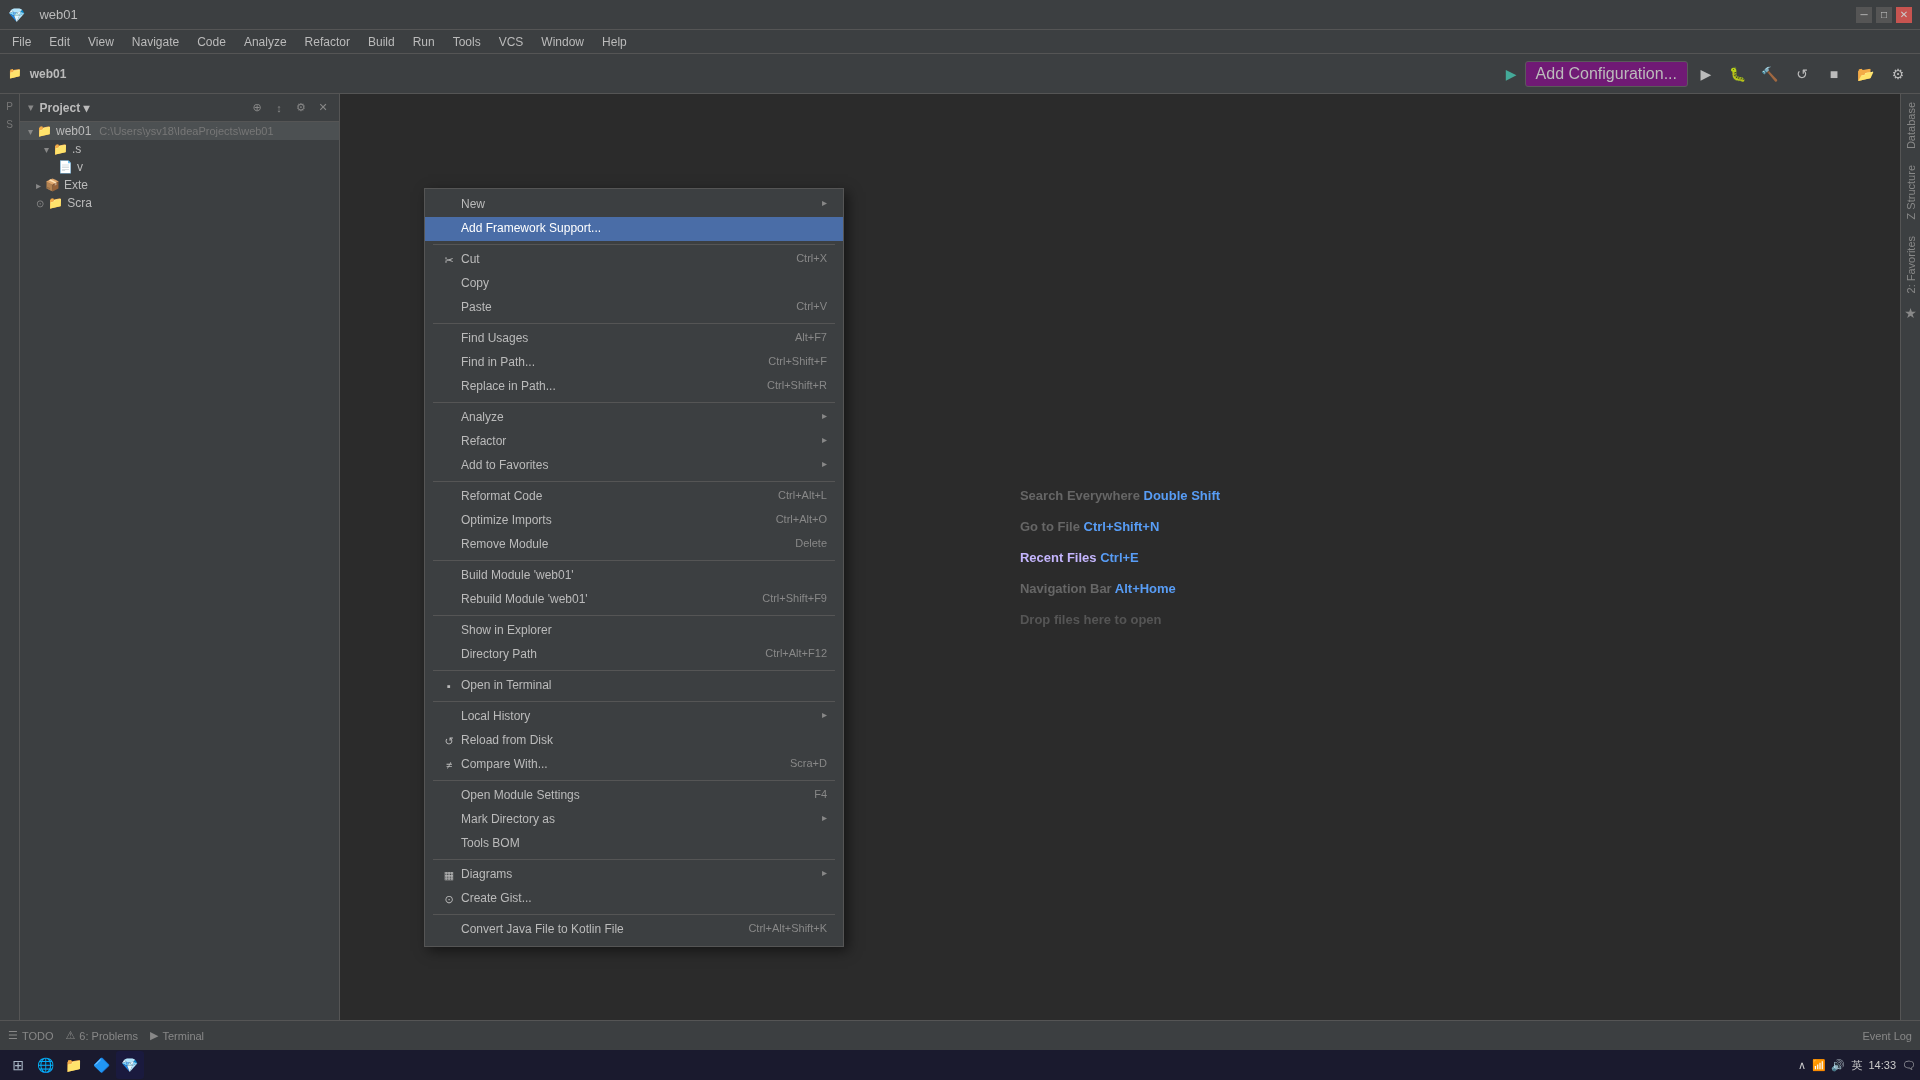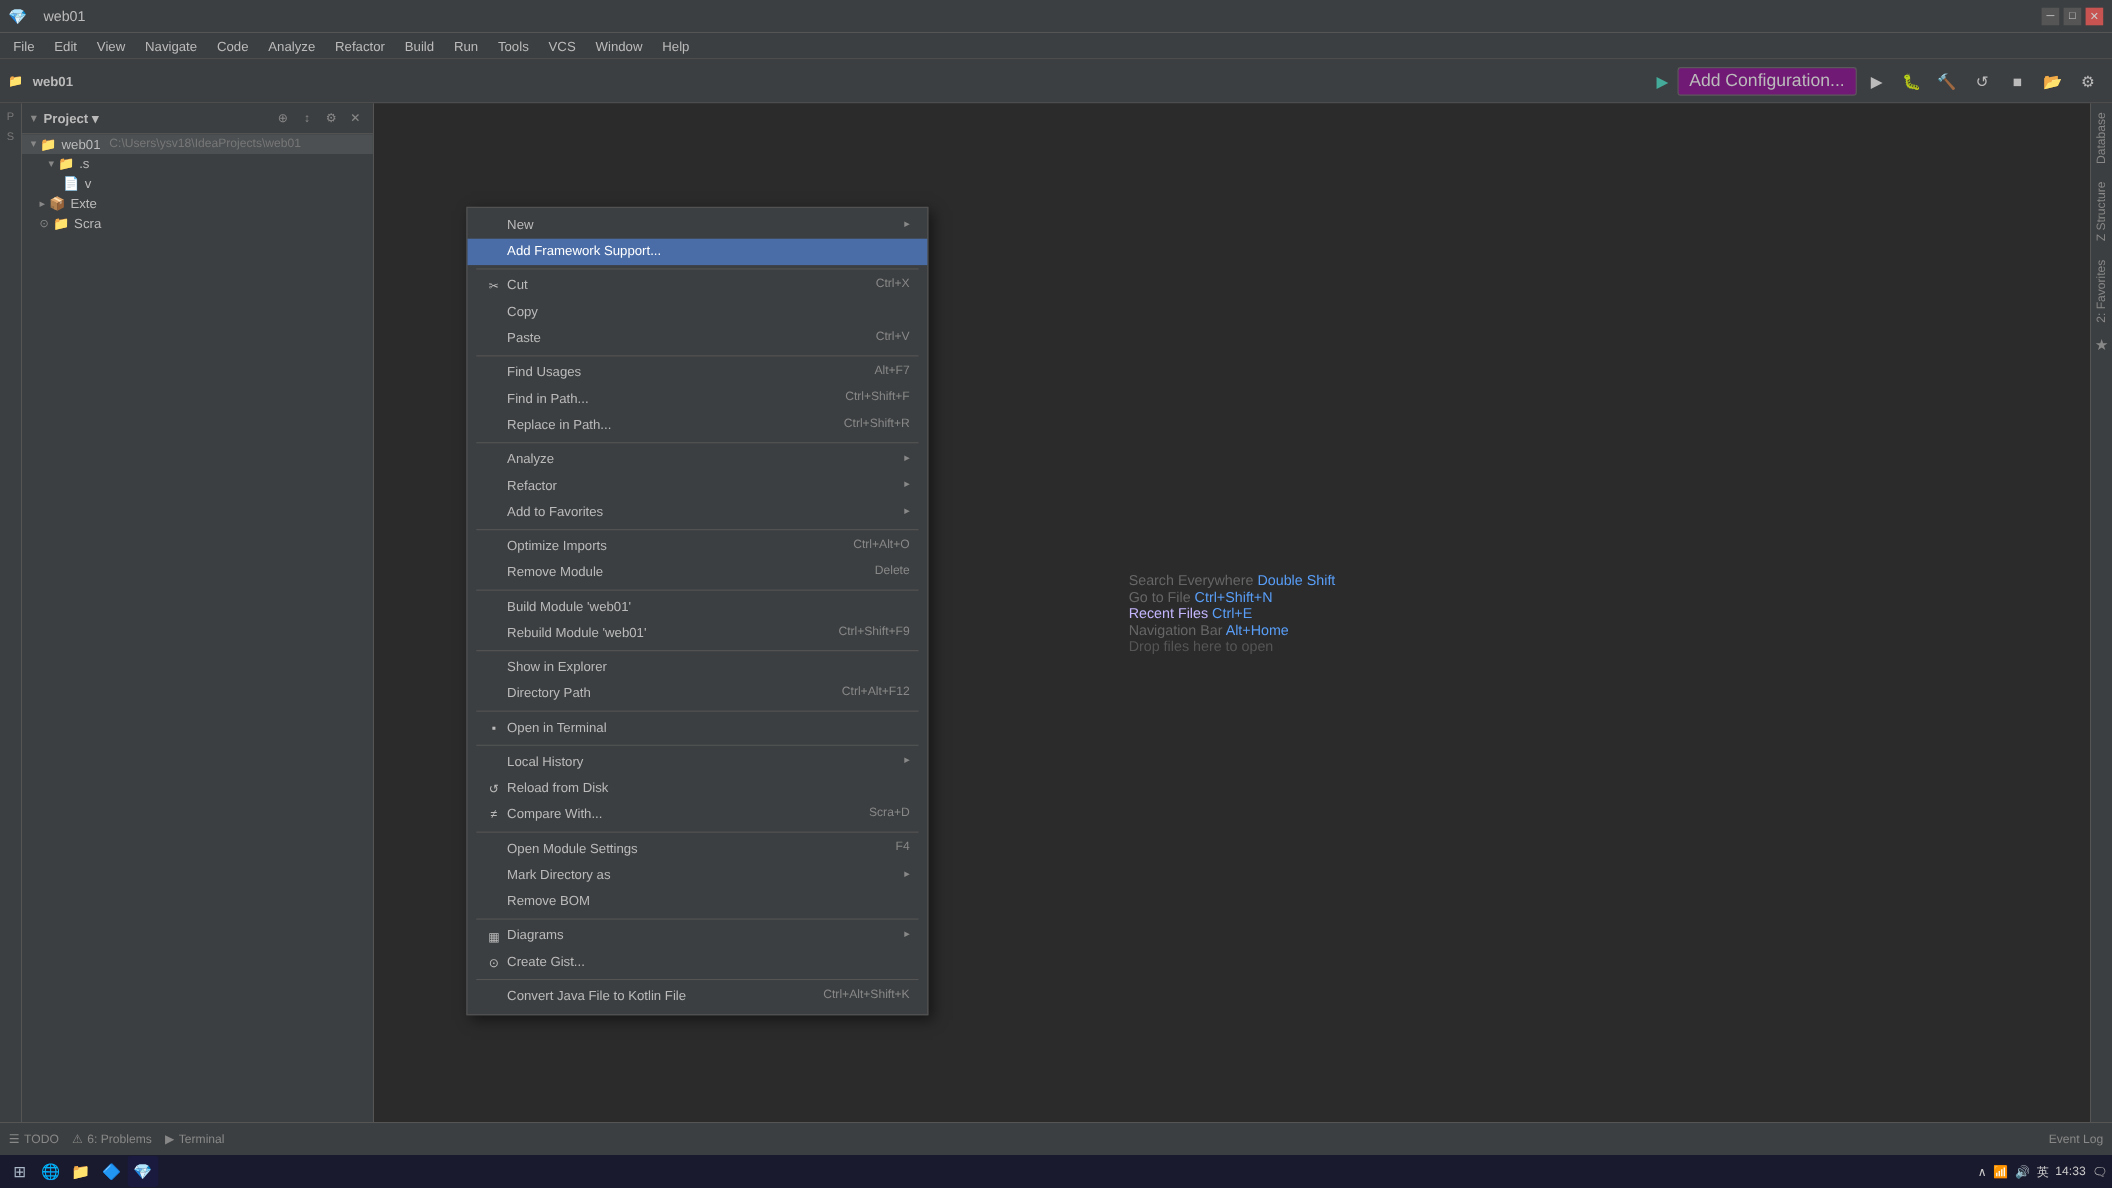--- a/index.html
+++ b/index.html
@@ -399,21 +399,21 @@
       </div>
       <div class="tree-item" style="padding-left:16px;">
         <span class="tree-arrow">⊙</span>
         <span class="tree-icon" style="color:#6a8759;">📁</span>
         <span class="tree-label">Scra</span>
       </div>
     </div>
   </div>
 
   <div id="editor-area">
-    <div style="display:flex; flex-direction:column; gap:0; color:#555;">
+    <div style="display:flex; flex-direction:column; gap:16px; color:#555;font-weight:bold;">
       <div>
         <span style="color:#666;">Search Everywhere  </span>
         <span class="editor-hint-key">Double Shift</span>
       </div>
       <div>
         <span style="color:#666;">Go to File  </span>
         <span class="editor-hint-key">Ctrl+Shift+N</span>
       </div>
       <div>
         <span style="color:#c4b5fd;">Recent Files  </span>
@@ -480,20 +480,25 @@
           <span class="ctx-arrow">▸</span>
         </div>
         <div class="ctx-item">
           <span class="ctx-icon"></span>
           <span>Add to Favorites</span>
           <span class="ctx-arrow">▸</span>
         </div>
         <div class="ctx-separator"></div>
         <div class="ctx-item">
           <span class="ctx-icon"></span>
+          <span>Reformat Code</span>
+          <span class="ctx-shortcut">Ctrl+Alt+L</span>
+        </div>
+        <div class="ctx-item">
+          <span class="ctx-icon"></span>
           <span>Optimize Imports</span>
           <span class="ctx-shortcut">Ctrl+Alt+O</span>
         </div>
         <div class="ctx-item">
           <span class="ctx-icon"></span>
           <span>Remove Module</span>
           <span class="ctx-shortcut">Delete</span>
         </div>
         <div class="ctx-separator"></div>
         <div class="ctx-item">
@@ -541,21 +546,21 @@
           <span>Open Module Settings</span>
           <span class="ctx-shortcut">F4</span>
         </div>
         <div class="ctx-item">
           <span class="ctx-icon"></span>
           <span>Mark Directory as</span>
           <span class="ctx-arrow">▸</span>
         </div>
         <div class="ctx-item">
           <span class="ctx-icon"></span>
-          <span>Remove BOM</span>
+          <span>Tools BOM</span>
         </div>
         <div class="ctx-separator"></div>
         <div class="ctx-item">
           <span class="ctx-icon">▦</span>
           <span>Diagrams</span>
           <span class="ctx-arrow">▸</span>
         </div>
         <div class="ctx-item">
           <span class="ctx-icon">⊙</span>
           <span>Create Gist...</span>

